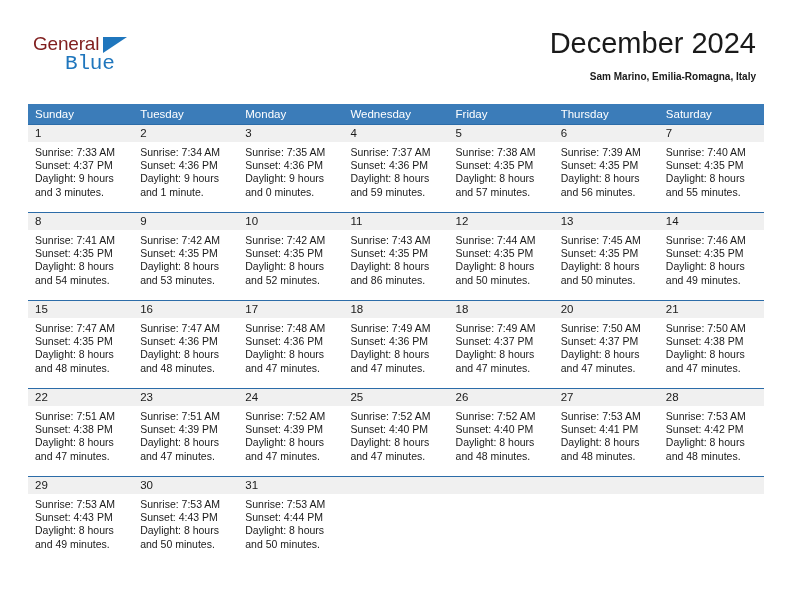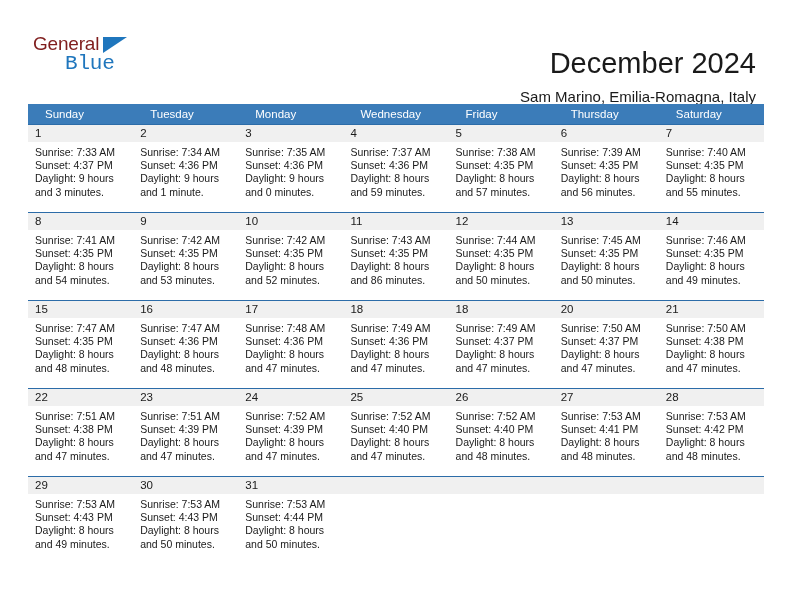--- a/index.html
+++ b/index.html
@@ -64,33 +64,32 @@
     letter-spacing: -0.2px;
     color: #1f76bd;
     font-family: Liberation Mono, monospace;
   }
 
   .title-block {
     position: absolute;
     right: 36px;
     top: 26px;
     text-align: right;
-    margin-top: 20px;
   }
   .cal-title {
     font-size: 29px;
     font-weight: normal;
     color: #1a1a1a;
     line-height: 34px;
     white-space: nowrap;
   }
   .cal-subtitle {
     margin-top: 8px;
-    font-size: 15px;
-    font-weight: normal;
+    font-size: 10px;
+    font-weight: bold;
     color: #1a1a1a;
     line-height: 18px;
     white-space: nowrap;
     text-align: right;
   }
 
   
   .calendar {
     position: absolute;
     left: 28px;
@@ -101,21 +100,21 @@
   .dow-row {
     display: flex;
     background: #3b7cb9;
     height: 20px;
   }
   .dow {
     flex: 1 1 0;
     color: #ffffff;
     font-size: 11.5px;
     line-height: 20px;
-    padding-left: 17px;
+    padding-left: 7px;
     box-sizing: border-box;
     overflow: hidden;
     white-space: nowrap;
   }
 
   .week {
     display: flex;
     border-top: 1.5px solid #2c6ca8;
     height: 88px;
     box-sizing: border-box;

